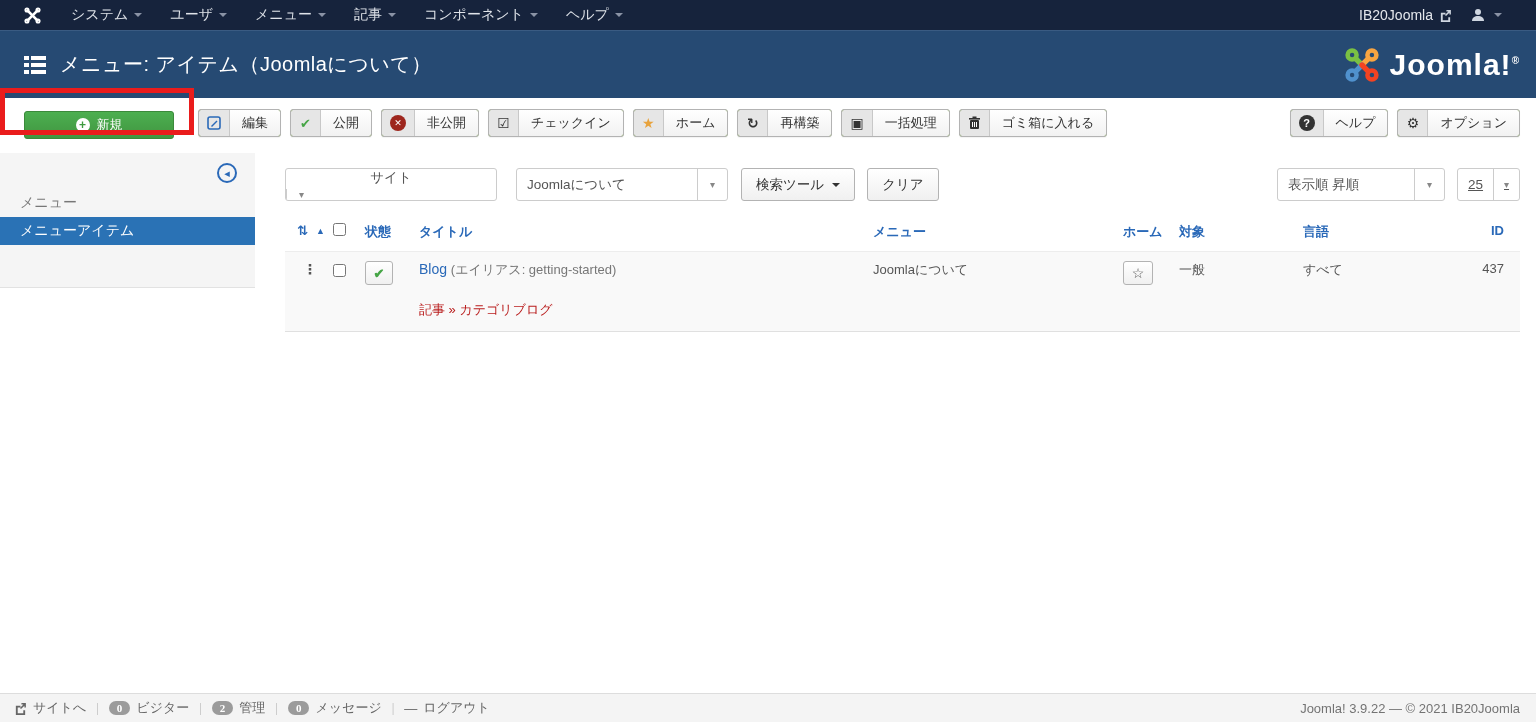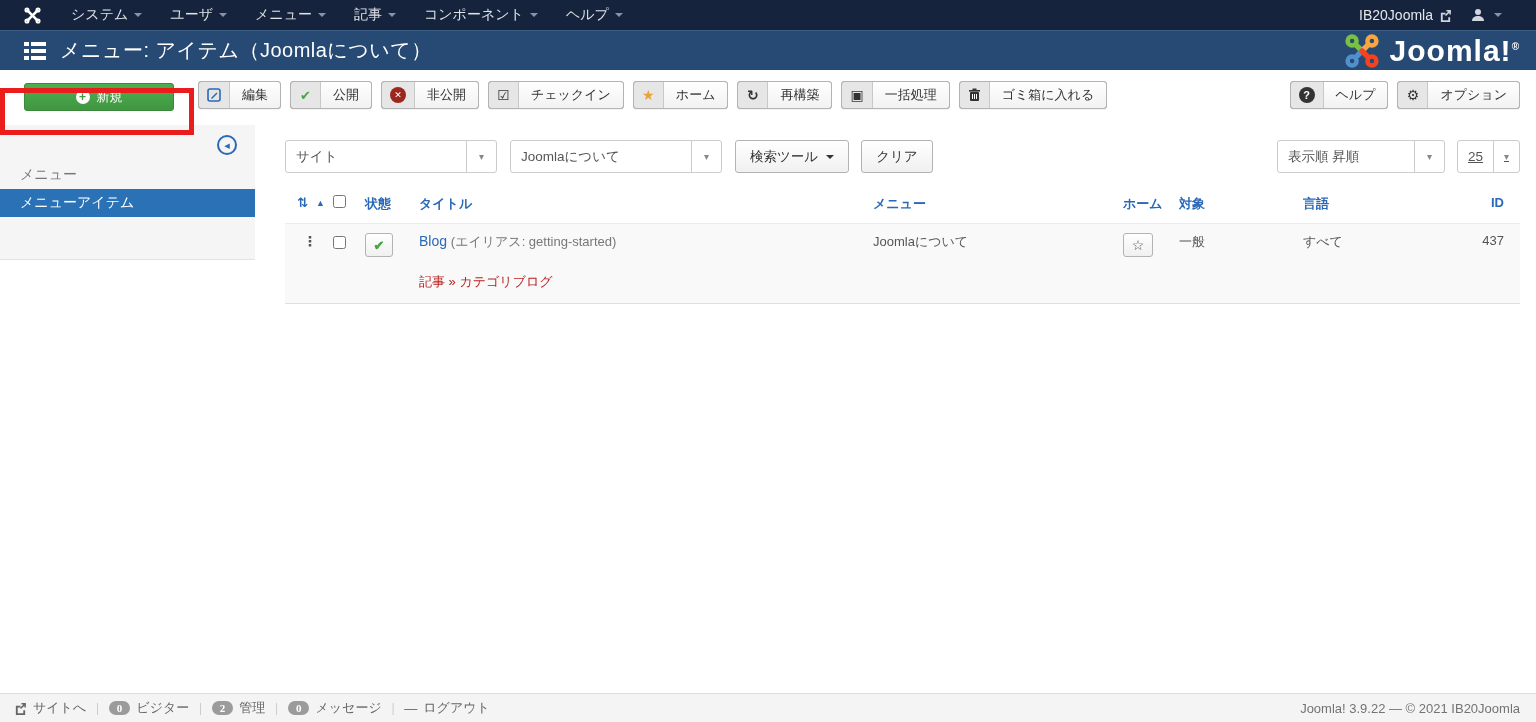--- a/index.html
+++ b/index.html
@@ -14,21 +14,21 @@
   .nav-item { display:flex; align-items:center; gap:6px; padding:0 14px; height:30px;
               color:#dfe3e9; cursor:pointer; }
   .caret-down { width:0; height:0; border-left:4px solid transparent;
                 border-right:4px solid transparent; border-top:4px solid #8a93a5;
                 display:inline-block; }
   .navbar-right { margin-left:auto; display:flex; align-items:center; gap:18px; }
   .site-link { display:flex; align-items:center; gap:6px; color:#e4e7ec; cursor:pointer; }
   .user-menu { display:flex; align-items:center; gap:8px; cursor:pointer; padding-right:4px; }
 
   
-  .titlebar { height:40px; background:#264a73; border-top:1px solid #3a5b82;
+  .titlebar { height:68px; background:#264a73; border-top:1px solid #3a5b82;
               display:flex; align-items:center; padding:0 16px 0 24px; }
   .titlebar .page-title { color:#fff; font-size:20px; margin-left:14px; letter-spacing:.5px; }
   .joomla-logo { margin-left:auto; display:flex; align-items:center; gap:10px; }
   .joomla-logo .logo-text { color:#fff; font-size:30px; font-weight:bold; letter-spacing:1px; }
   .joomla-logo .reg { color:#fff; font-size:10px; vertical-align:super; }
 
   
   .toolbar-row { padding:11px 16px 0 0; height:53px; display:flex; align-items:flex-start; }
   .btn-group { display:flex; align-items:stretch; height:28px; border:1px solid #b3b3b3;
                border-radius:3px; overflow:hidden; background:#4d7c0f; margin-right:9px;
@@ -69,21 +69,21 @@
 
   .main { flex:1; padding:17px 16px 0 30px; }
 
   
   .filter-bar { display:flex; align-items:center; }
   .sel { height:33px; border:1px solid #ccc; border-radius:3px; background:#fff; display:flex;
          align-items:center; font-size:13.5px; color:#555; cursor:pointer; overflow:hidden; }
   .sel .sel-text { padding:0 10px; flex:1; white-space:nowrap; }
   .sel .sel-caret { width:30px; border-left:1px solid #ccc; align-self:stretch; display:flex;
                     align-items:center; justify-content:center; color:#888; font-size:10px; }
-  .sel-type { width:212px; margin-right:13px; }
+  .sel-type { width:212px; margin-right:19px;flex-direction:column; }
   .sel-menu { width:212px; margin-right:13px; }
   .search-group { display:flex; height:33px; margin-right:18px; }
   .search-input { width:196px; height:33px; border:1px solid #ccc; border-right:none;
                   border-radius:3px 0 0 3px; padding:0 10px; font-size:13.5px; color:#555;
                   outline:none; font-family:"Liberation Sans","DejaVu Sans",sans-serif; }
   .search-input::placeholder { color:#999; }
   .search-btn { width:38px; border:1px solid #b3b3b3; border-radius:0 3px 3px 0;
                 background:linear-gradient(#ffffff,#efefef); display:flex; align-items:center;
                 justify-content:center; cursor:pointer; }
   .plain-btn { height:33px; border:1px solid #b3b3b3; border-radius:3px;

